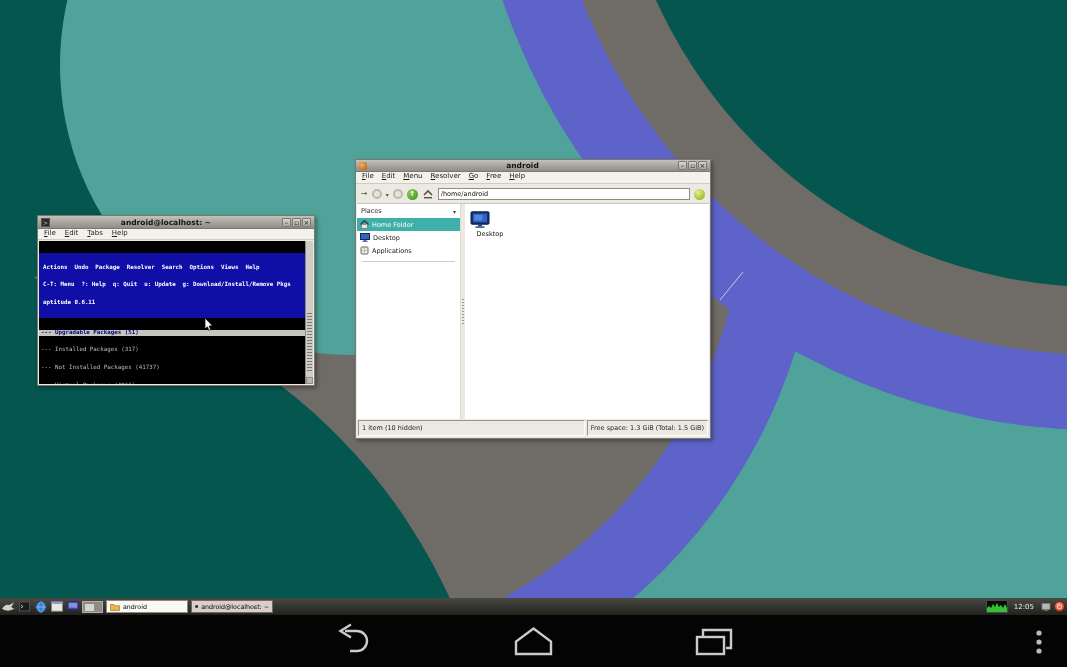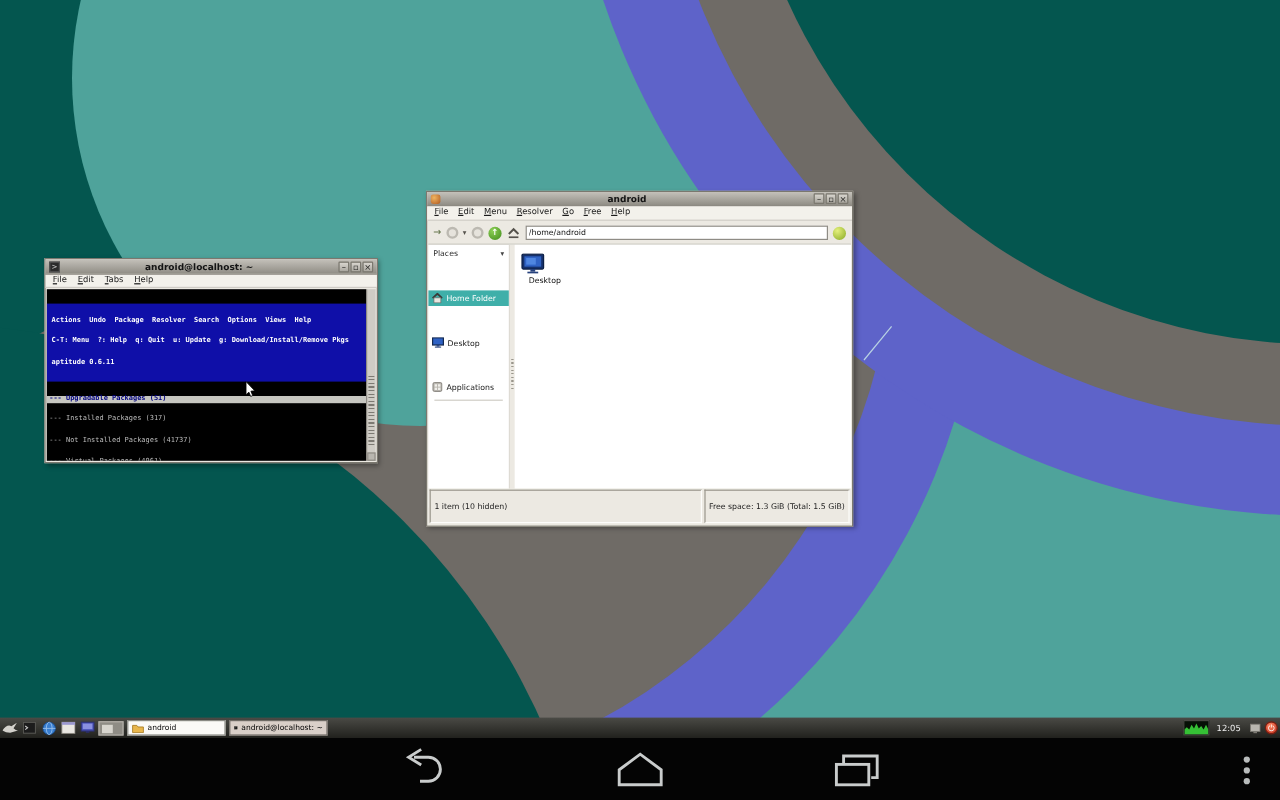--- a/index.html
+++ b/index.html
@@ -58,33 +58,33 @@
     align-items:center; gap:4px; padding:0 4px; background:#ece9e2; border-bottom:1px solid #c9c6bf; }
   .tb-circle { width:10px; height:10px; border-radius:50%; border:2px solid #bcb9b1; background:#e6e3dc; }
   .tb-chevron { font-size:6px; color:#55524c; }
   .tb-up { width:11px; height:11px; border-radius:50%; background:radial-gradient(circle at 35% 30%,#8ed056,#3f8a1a);
     color:#fff; font-size:7px; line-height:11px; text-align:center; font-weight:bold; }
   .tb-newtab { font-size:8px; color:#6d7d55; font-weight:bold; line-height:10px; }
   .fm-addr { flex:1; height:12px; border:1px solid #8f8c85; background:#fff; font-size:6.5px;
     padding:0 2px; color:#111; font-family:"DejaVu Sans",sans-serif; }
   .tb-go { width:11px; height:11px; border-radius:50%; background:radial-gradient(circle at 35% 30%,#e5f07c,#86a922); }
   .fm-body { position:absolute; left:1px; top:44px; right:1px; bottom:15px; background:#fff; display:flex; }
-  .fm-side { width:68px; border-right:1px solid #dedbd4; }
+  .fm-side { width:104px; border-right:1px solid #dedbd4; }
   .places-head { height:14px; display:flex; align-items:center; padding:0 4px; font-size:6.5px; color:#2b2b2b; }
   .places-head .chev { margin-left:auto; font-size:6px; color:#444; }
-  .place-row { height:13px; display:flex; align-items:center; gap:3px; padding:0 3px; font-size:6.5px; color:#1a1a1a;margin-top:24px; }
+  .place-row { height:13px; display:flex; align-items:center; gap:3px; padding:0 3px; font-size:6.5px; color:#1a1a1a; }
   .place-row.sel { background:#3fafa9; color:#fff; }
   .side-sep { border-top:1px solid #cfccc5; margin:4px 5px 0 5px; }
   .fm-splitter { width:4px; background:#ece9e2; position:relative; }
   .fm-splitter i { position:absolute; left:1px; top:95px; width:2px; height:26px;
     background:repeating-linear-gradient(180deg,#9a968c 0 1px,transparent 1px 3px); }
   .fm-main { flex:1; position:relative; background:#fff; }
   .file-item { position:absolute; left:4px; top:7px; width:42px; text-align:center; }
   .file-item .label { font-size:6.5px; color:#111; margin-top:1px; }
-  .fm-status { position:absolute; left:1px; right:1px; bottom:1px; height:30px; display:flex; gap:2px;
+  .fm-status { position:absolute; left:1px; right:1px; bottom:1px; height:18px; display:flex; gap:2px;
     padding:1px; background:#ece9e2; font-size:6.5px; color:#222; }
   .fm-status .cell { border:1px solid; border-color:#9a968c #fdfdfb #fdfdfb #9a968c;
     display:flex; align-items:center; padding:0 3px; white-space:nowrap; }
   .fm-status .cell.left { flex:1; }
 
   
   .taskbar { position:absolute; left:0; top:598px; width:1067px; height:17px;
     background:linear-gradient(#4a4a45,#21211d); display:flex; align-items:center; gap:3px; padding:0 2px; }
   .tb-icon { width:13px; height:13px; display:flex; align-items:center; justify-content:center; }
   .pager { width:21px; height:12px; background:#8f8c85; border:1px solid #b3b0a9; position:relative; }

